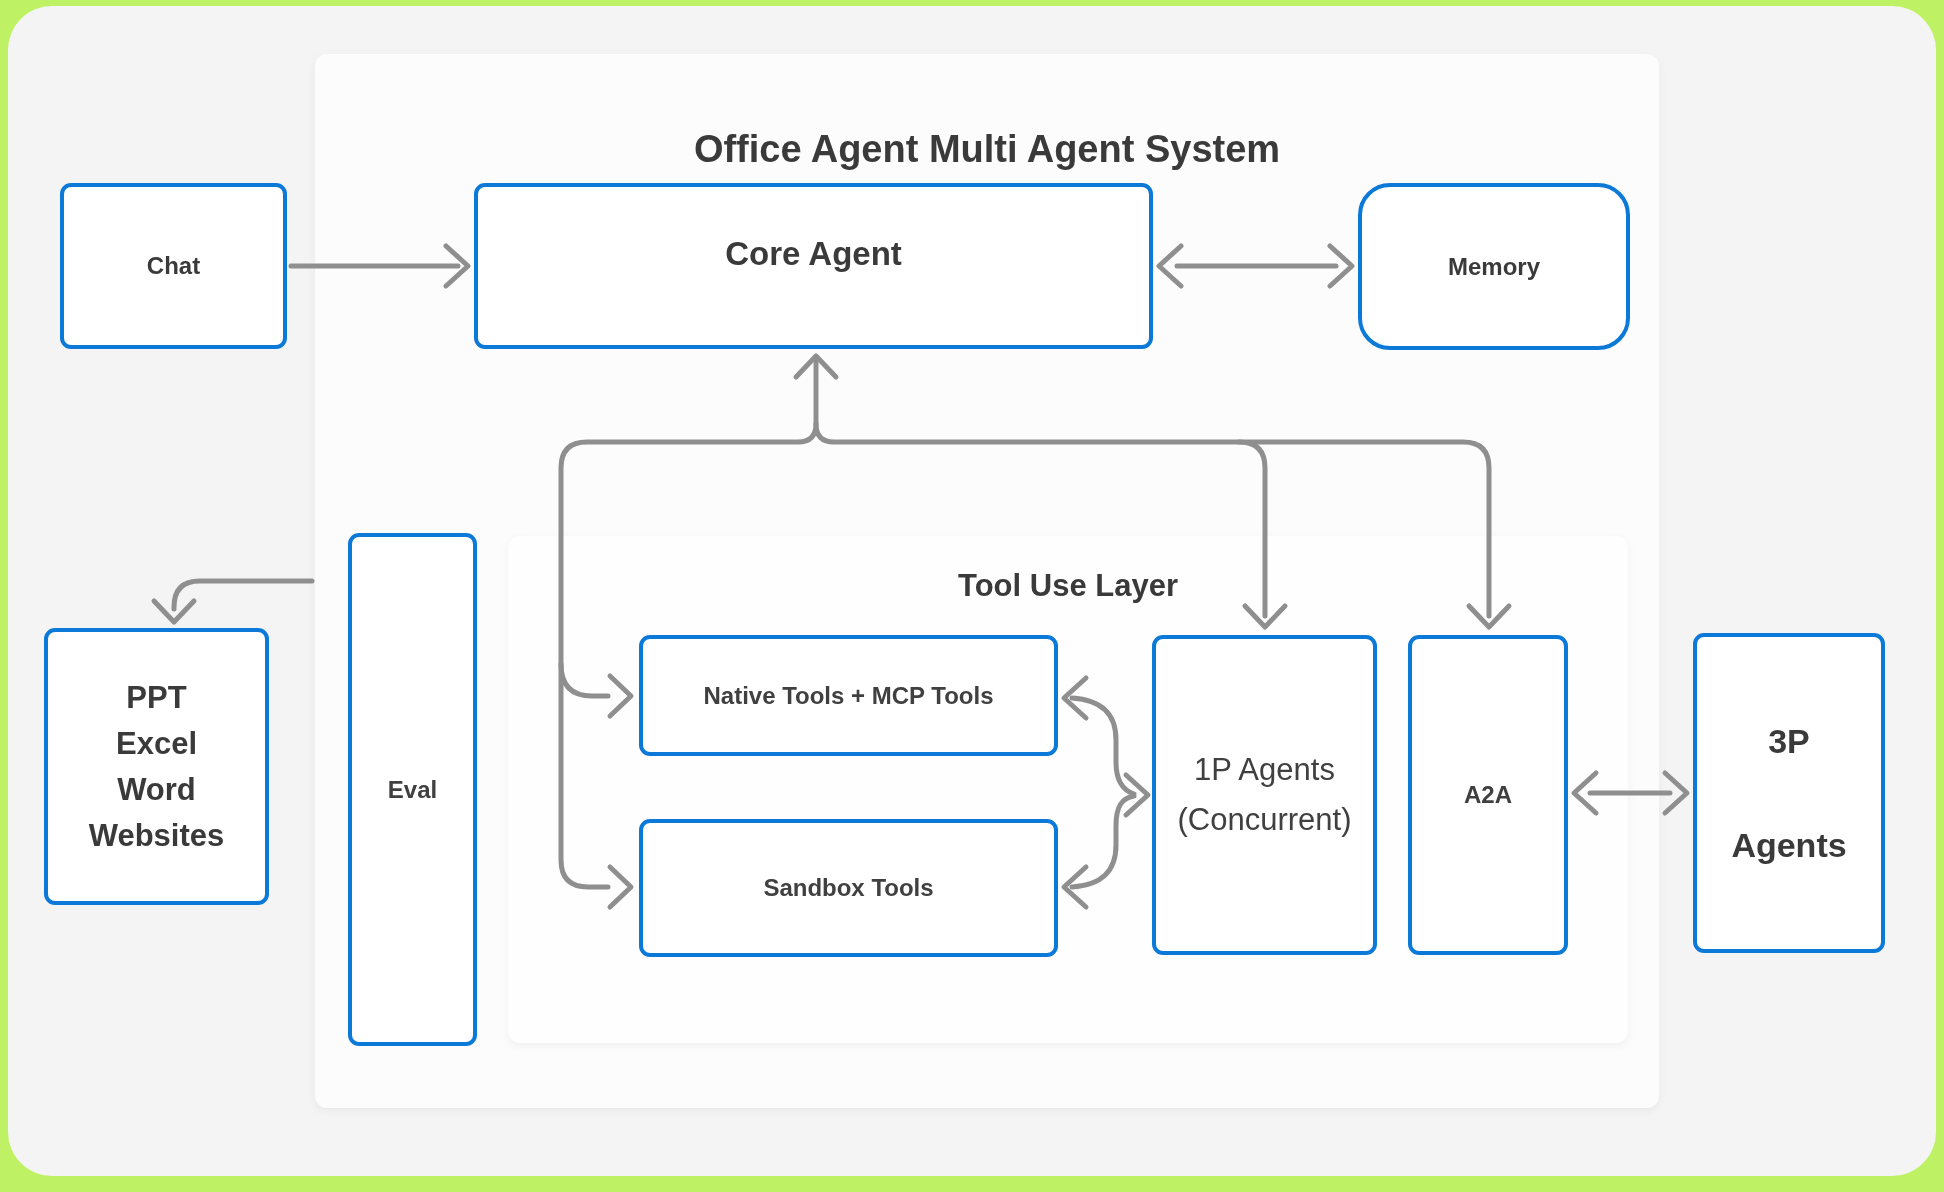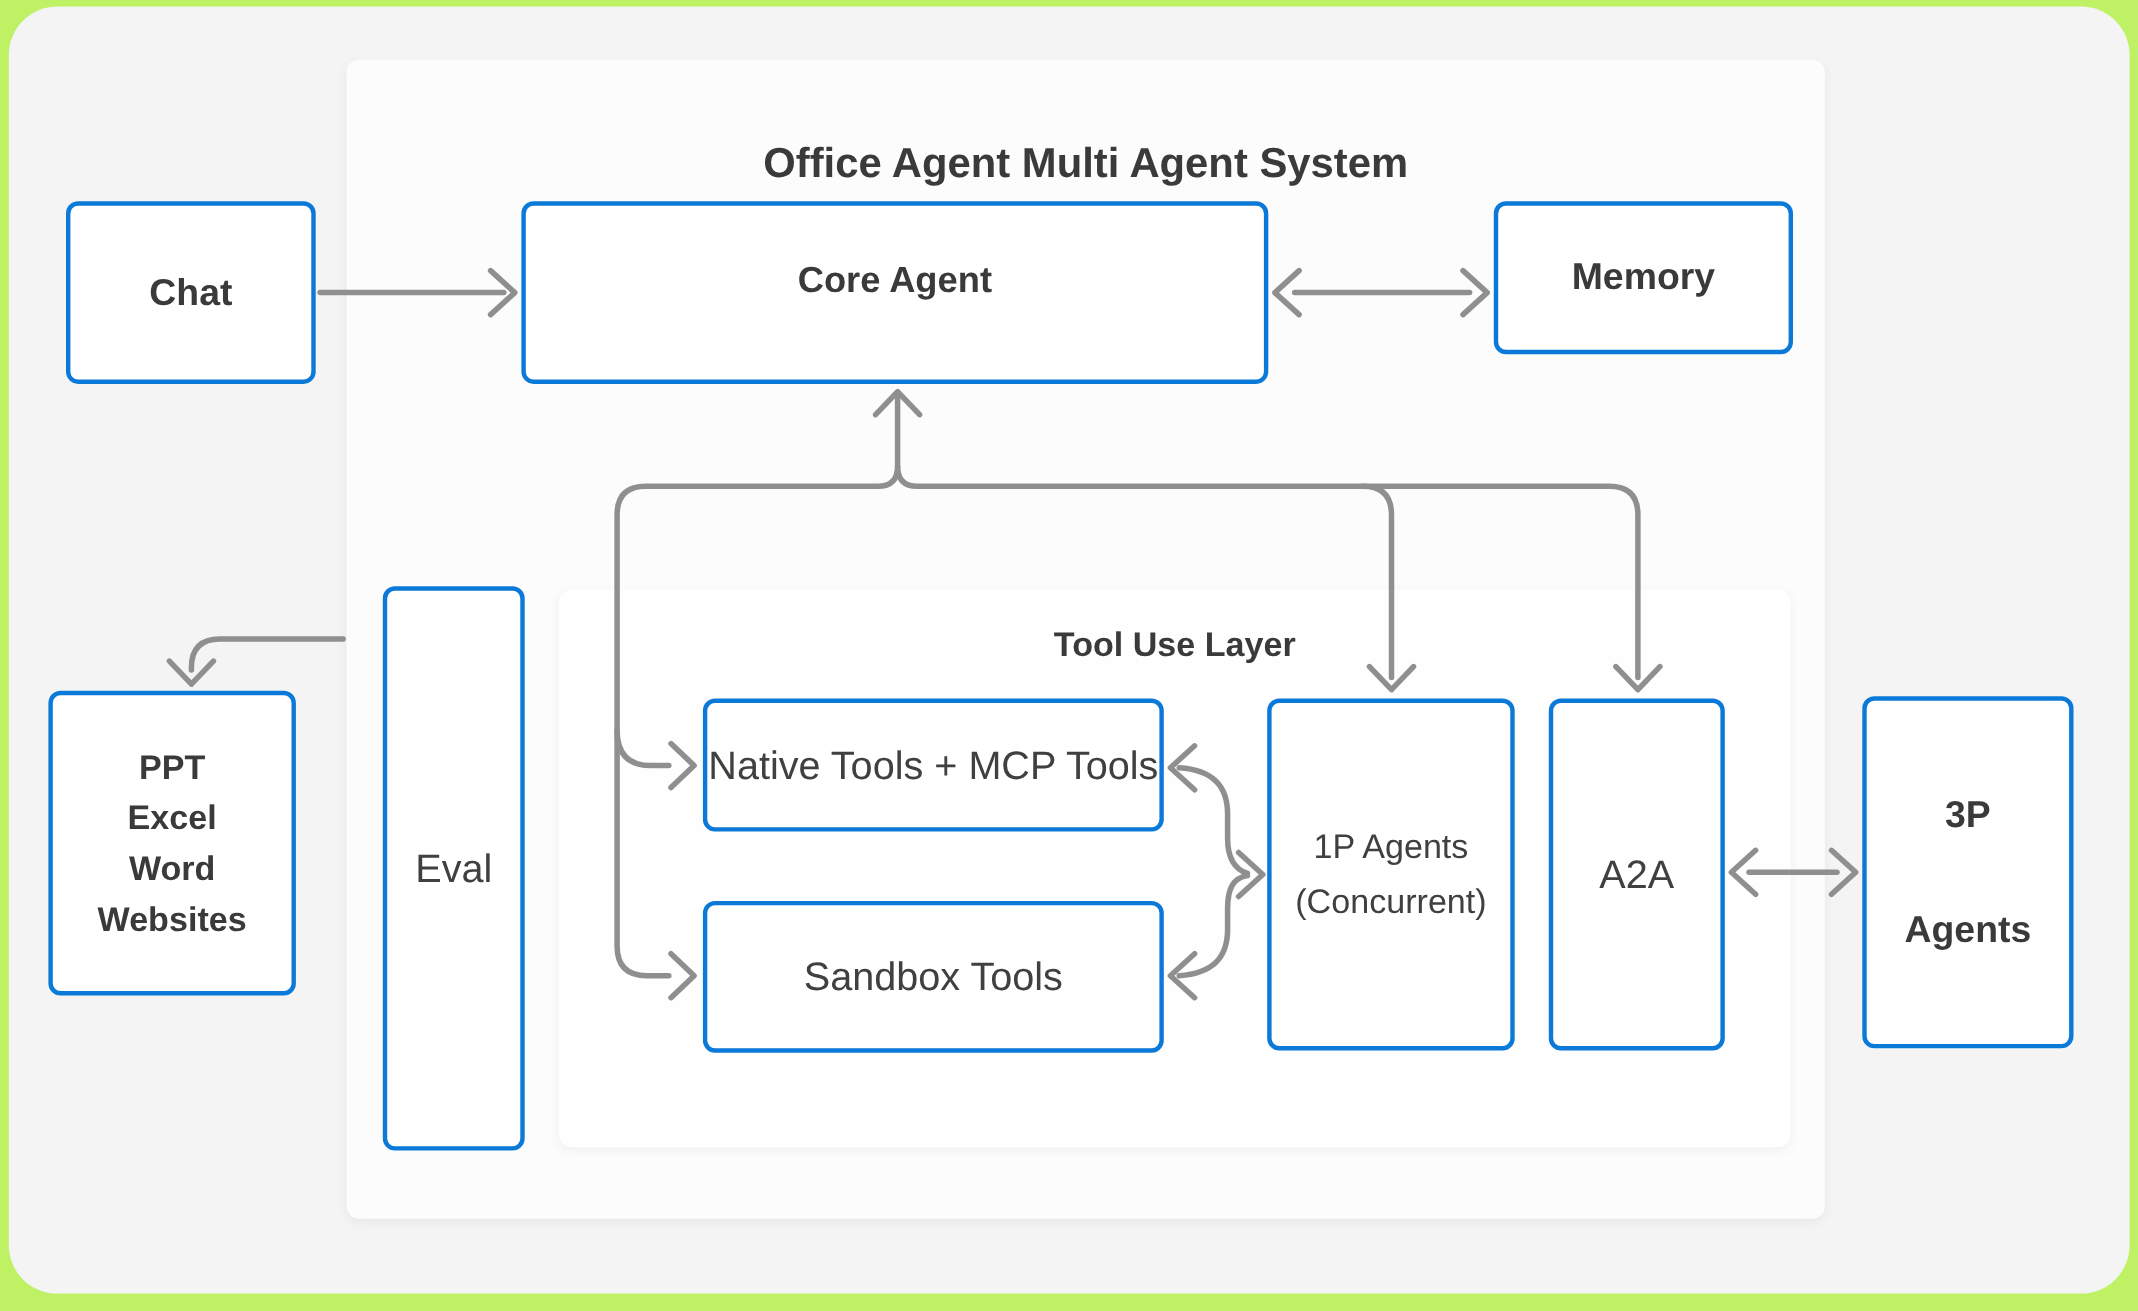--- a/index.html
+++ b/index.html
@@ -8,27 +8,27 @@
   .canvas{position:absolute;left:8px;top:6px;width:1928px;height:1170px;background:#f4f4f5;border-radius:44px;}
   .panel{position:absolute;border-radius:12px;}
   .panel-system{left:315px;top:54px;width:1344px;height:1054px;background:#fcfcfd;box-shadow:0 3px 10px rgba(0,0,0,.05);}
   .panel-tool{left:508px;top:536px;width:1120px;height:507px;background:#fefefe;box-shadow:0 3px 10px rgba(0,0,0,.05);}
   .panel-title{position:absolute;text-align:center;font-weight:bold;color:#3a3a3a;}
   .title-system{left:315px;top:128px;width:1344px;font-size:38px;}
   .title-tool{left:508px;top:568px;width:1120px;font-size:31px;}
   svg.arrows{position:absolute;left:0;top:0;z-index:2;}
   .node{position:absolute;box-sizing:border-box;background:#fff;border:4px solid #0b79d8;border-radius:11px;
         display:flex;flex-direction:column;align-items:center;justify-content:center;z-index:3;text-align:center;}
-  .lbl-b{font-weight:bold;font-size:34px;color:#3a3a3a;}
-  .lbl-r{font-weight:normal;font-size:36px;color:#404040;}
+  .lbl-b{font-weight:bold;font-size:24px;color:#3a3a3a;}
+  .lbl-r{font-weight:bold;font-size:24px;color:#404040;}
   .node-chat{left:60px;top:183px;width:227px;height:166px;}
   .node-core{left:474px;top:183px;width:679px;height:166px;}
   .core-title{font-weight:bold;font-size:33px;color:#3a3a3a;margin-bottom:24px;}
   .core-sub{font-weight:normal;font-size:30px;color:#404040;}
-  .node-memory{left:1358px;top:183px;width:272px;height:139px;}
+  .node-memory{left:1358px;top:183px;width:272px;height:167px;border-radius:32px;}
   .node-ppt{left:44px;top:628px;width:225px;height:277px;}
   .node-ppt .line{font-weight:bold;font-size:31px;line-height:46px;color:#3a3a3a;}
   .node-eval{left:348px;top:533px;width:129px;height:513px;}
   .node-native{left:639px;top:635px;width:419px;height:121px;}
   .node-sandbox{left:639px;top:819px;width:419px;height:138px;justify-content:center;}
   .node-onep{left:1152px;top:635px;width:225px;height:320px;}
   .node-onep .line{font-weight:normal;font-size:31px;line-height:50px;color:#404040;}
   .node-a2a{left:1408px;top:635px;width:160px;height:320px;}
   .node-threep{left:1693px;top:633px;width:192px;height:320px;gap:48px;}
   .node-threep .line{font-weight:bold;font-size:34px;line-height:56px;color:#3a3a3a;}

